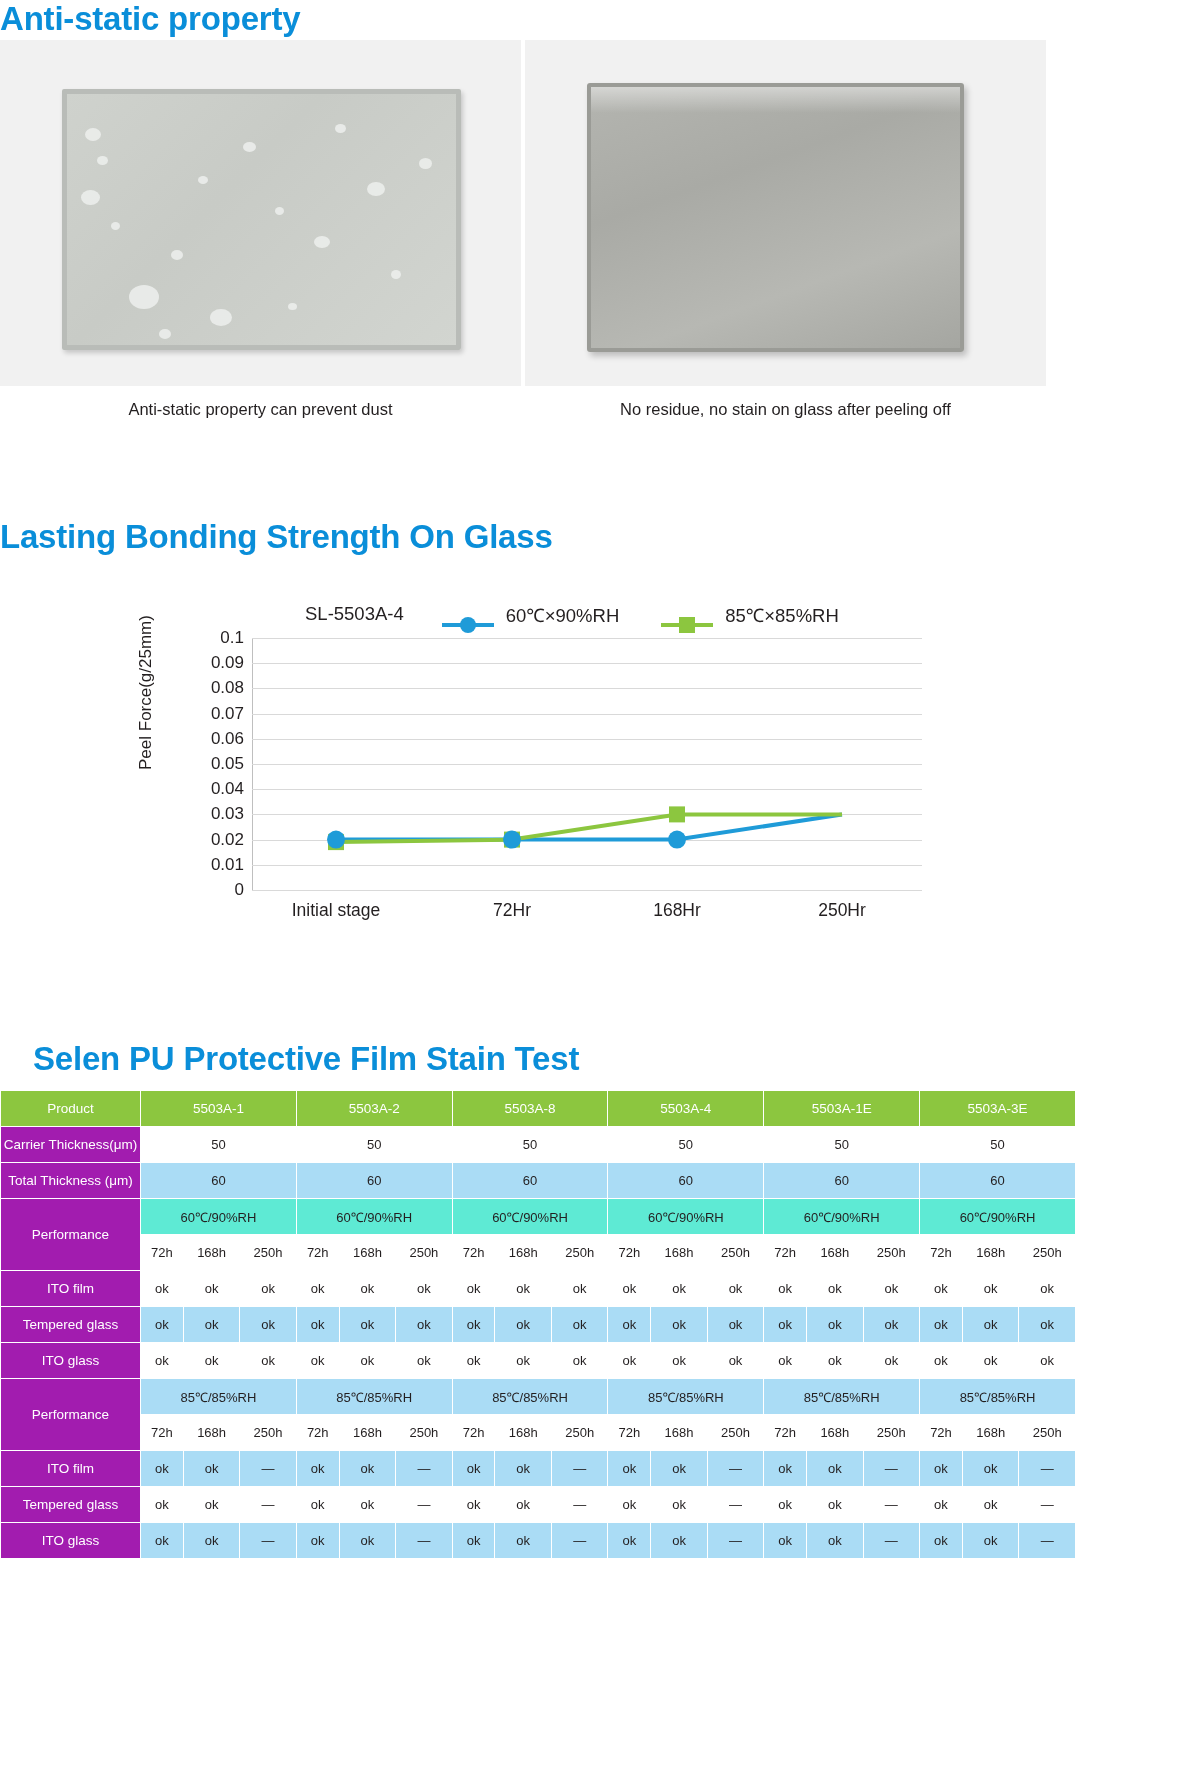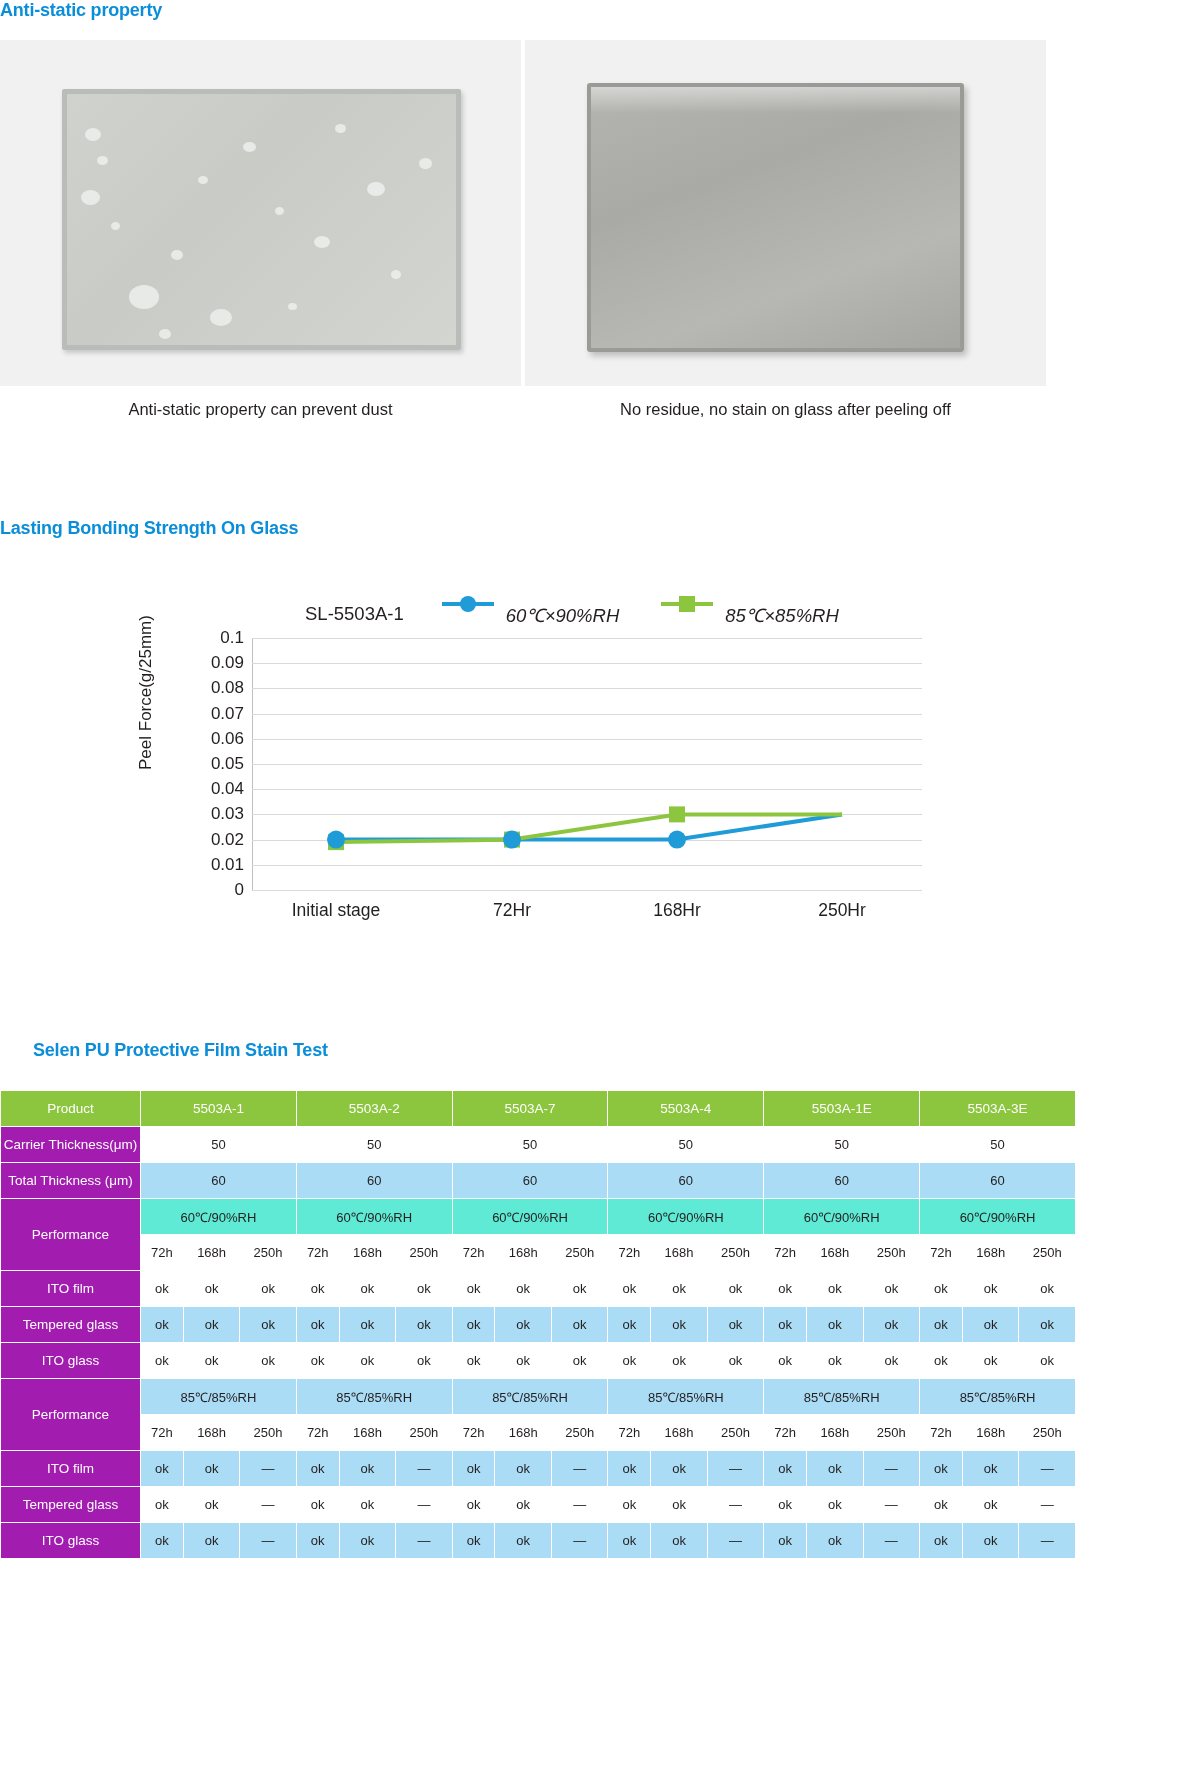--- a/index.html
+++ b/index.html
@@ -8,21 +8,21 @@
     width: 1184px; height: 1770px;
     background: #ffffff;
     font-family: "Liberation Sans", sans-serif;
     color: #231f20;
   }
   .page { position: relative; width: 1184px; height: 1770px; overflow: hidden; }
 
   h2.section-title {
     margin: 0;
     color: #0a8ed9;
-    font-size: 18px;
+    font-size: 33px;
     font-weight: bold;
     letter-spacing: -0.2px;
   }
 
   
   #antistatic-title { position: absolute; left: 0px; top: 0px; }
 
   .photo-row { position: absolute; left: 0px; top: 40px; width: 1184px; height: 346px; }
   .photo-card {
     position: absolute; top: 0; height: 346px; width: 521px;
@@ -58,21 +58,21 @@
   #caption-left { left: 0px; width: 521px; }
   #caption-right { left: 525px; width: 521px; }
 
   
   #bonding-title { position: absolute; left: 0px; top: 518px; }
 
   .chart-area { position: absolute; left: 0px; top: 570px; width: 1000px; height: 420px; }
 
   .legend { position: absolute; left: 305px; top: 30px; height: 28px; display: flex; align-items: center; gap: 0; font-size: 18.5px; }
   .legend .series-label { font-size: 18.5px; color: #231f20; }
-  .legend .lg-item { display: flex; align-items: flex-start; font-style: italic; }
+  .legend .lg-item { display: flex; align-items: flex-end; }
   .lg-line { display: inline-block; width: 52px; height: 4px; position: relative; }
   .lg-line .marker { position: absolute; left: 50%; top: 50%; transform: translate(-50%,-50%); }
   .m-circle { width: 16px; height: 16px; border-radius: 50%; }
   .m-square { width: 16px; height: 16px; }
 
   .y-axis-label {
     position: absolute; left: 136px; top: 200px;
     transform: rotate(-90deg); transform-origin: left top;
     font-size: 17px; white-space: nowrap;
   }
@@ -143,21 +143,21 @@
   </div>
 
   <div class="caption" id="caption-left">Anti-static property can prevent dust</div>
   <div class="caption" id="caption-right">No residue, no stain on glass after peeling off</div>
 
   <h2 class="section-title" id="bonding-title">Lasting Bonding Strength On Glass</h2>
 
   <div class="chart-area">
 
     <div class="legend">
-      <span class="series-label">SL-5503A-1</span>
+      <span class="series-label">SL-5503A-4</span>
       <span class="lg-item" style="margin-left:38px;">
         <span class="lg-line" style="background:#1f9bd8;">
           <span class="marker m-circle" style="background:#1f9bd8;"></span>
         </span>
         <span style="margin-left:12px;">60℃×90%RH</span>
       </span>
       <span class="lg-item" style="margin-left:42px;">
         <span class="lg-line" style="background:#8cc63f;">
           <span class="marker m-square" style="background:#8cc63f;"></span>
         </span>
@@ -213,21 +213,21 @@
   </div>
 
   <h2 class="section-title" id="stain-title">Selen PU Protective Film Stain Test</h2>
 
   <table class="stain">
     <tbody>
       <tr>
         <td class="hdr rowhead">Product</td>
         <td class="hdr" colspan="3">5503A-1</td>
         <td class="hdr" colspan="3">5503A-2</td>
-        <td class="hdr" colspan="3">5503A-7</td>
+        <td class="hdr" colspan="3">5503A-8</td>
         <td class="hdr" colspan="3">5503A-4</td>
         <td class="hdr" colspan="3">5503A-1E</td>
         <td class="hdr" colspan="3">5503A-3E</td>
       </tr>
 
       <tr>
         <td class="rowhead">Carrier Thickness(μm)</td>
         <td class="white-cell" colspan="3">50</td>
         <td class="white-cell" colspan="3">50</td>
         <td class="white-cell" colspan="3">50</td>

